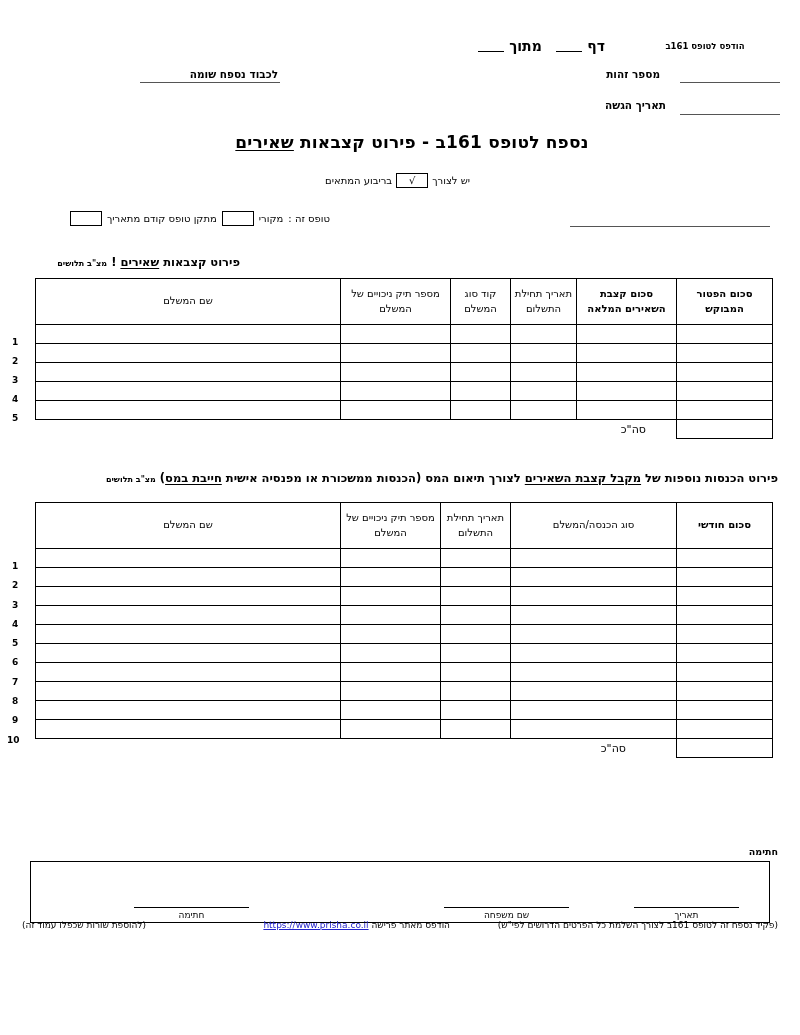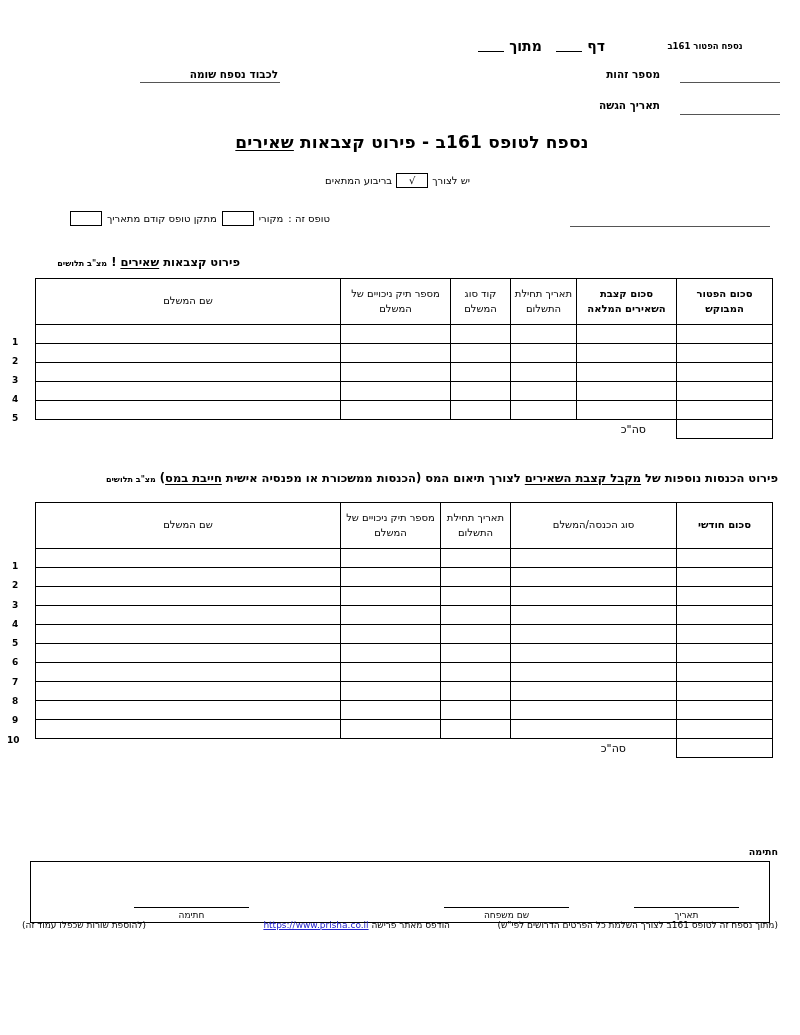--- a/index.html
+++ b/index.html
@@ -90,21 +90,21 @@
 
   
   .foot { font-size: 9px; white-space: nowrap; }
   .foot a { color: #2222cc; text-decoration: underline; }
 </style>
 </head>
 <body>
 
 <div class="page">
 
-  <div class="abs hdr-note" style="top:41px; right:20px; width:150px; text-align:center;">נספח הפטור 161ב</div>
+  <div class="abs hdr-note" style="top:41px; right:20px; width:150px; text-align:center;">הודפס לטופס 161ב</div>
 
   <div class="abs hdr-page" style="top:38px; right:195px;">
     <span>דף</span>
     <span class="blank-short"></span>
     &nbsp;
     <span>מתוך</span>
     <span class="blank-short"></span>
   </div>
 
   <div class="abs lbl" style="top:68px; right:-138px; width:800px; text-align:right;">
@@ -112,21 +112,21 @@
   </div>
   <div class="abs rule" style="top:85px; right:660px; width:0px;"></div>
   <div class="abs lbl" style="top:68px; left:0; width:800px;">
     <span class="abs" style="top:0; right:663px;"></span>
   </div>
   <div class="abs" style="top:82px; right:520px; width:140px; border-bottom:1px solid #555; height:1px;"></div>
 
   <div class="abs lbl" style="top:68px; right:140px;">מספר זהות</div>
   <div class="abs" style="top:82px; right:20px; width:100px; border-bottom:1px solid #555; height:1px;"></div>
 
-  <div class="abs lbl" style="top:99px; right:140px;">תאריך הגשה</div>
+  <div class="abs lbl" style="top:99px; right:134px;">תאריך הגשה</div>
   <div class="abs" style="top:114px; right:20px; width:100px; border-bottom:1px solid #555; height:1px;"></div>
 
   <div class="abs title" style="top:132px; right:0; width:800px;">
     <span>נספח לטופס 161ב - פירוט קצבאות </span><u>שאירים</u>
   </div>
 
   <div class="abs mark-row" style="top:173px; right:330px;">
     <span>יש לצורך</span>
     <span class="box-check">
       <span>√</span>
@@ -358,21 +358,21 @@
       <div class="cap">שם משפחה</div>
     </div>
 
 
     <div class="sig-field" style="top:26px; right:520px; width:115px;">
       <div class="line"></div>
       <div class="cap">חתימה</div>
     </div>
   </div>
 
-  <div class="abs foot" style="top:920px; right:22px;">(מתוך נספח זה לטופס 161ב לצורך השלמת כל הפרטים הדרושים לפי"ש)</div>
+  <div class="abs foot" style="top:920px; right:22px;">(פקיד נספח זה לטופס 161ב לצורך השלמת כל הפרטים הדרושים לפי"ש)</div>
 
   <div class="abs foot" style="top:920px; right:350px;">
     <span>הודפס מאתר פרישה</span>
     <a href="#">https://www.prisha.co.il</a>
   </div>
 
   <div class="abs foot" style="top:920px; left:22px;">(להוספת שורות שכפלו עמוד זה)</div>
 
 </div>
 

